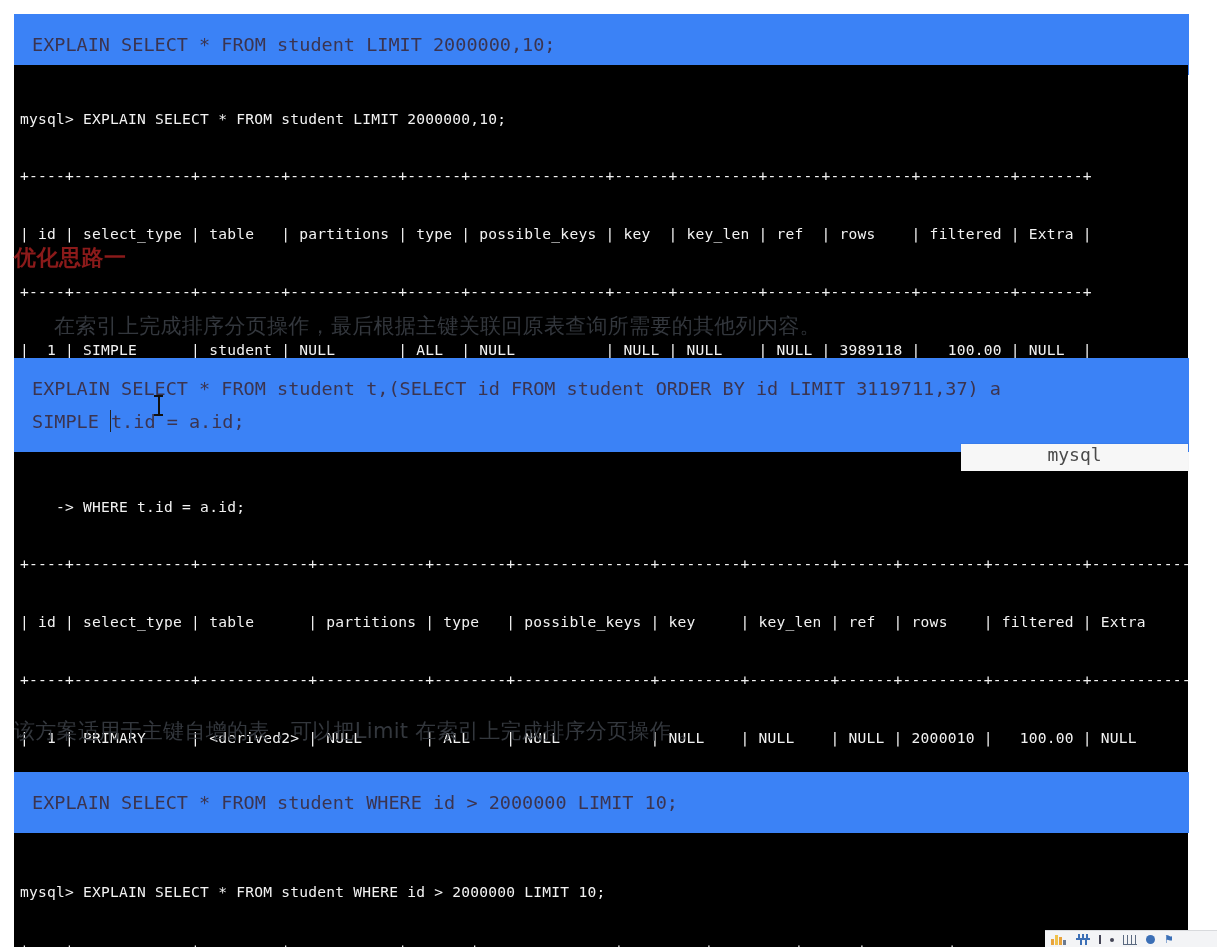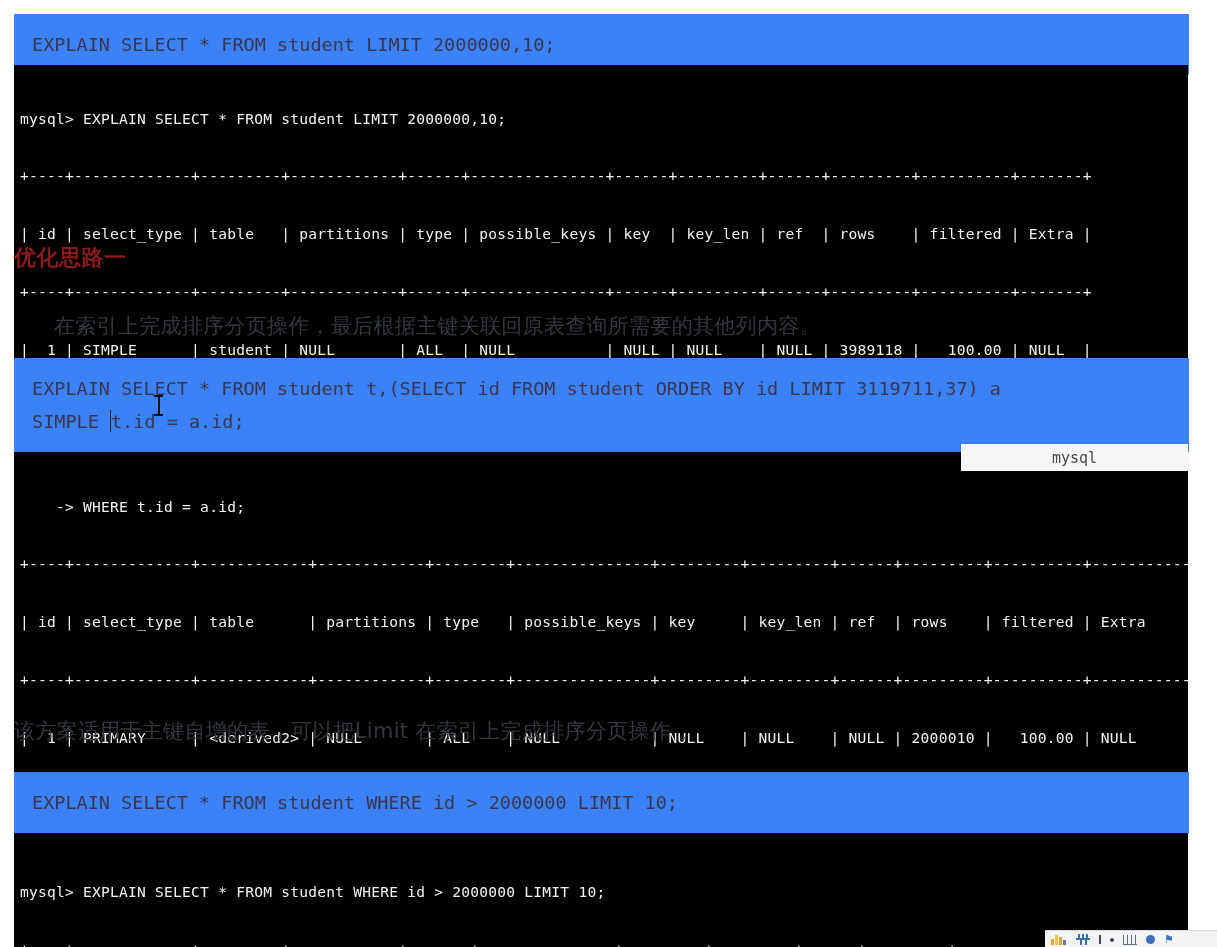--- a/index.html
+++ b/index.html
@@ -111,23 +111,22 @@
   
   .mysql-tip {
     position: absolute;
     left: 961px;
     top: 444px;
     width: 227px;
     height: 27px;
     background: #f7f7f7;
     color: #4a4a4a;
     font-family: "DejaVu Sans Mono", "Liberation Mono", monospace;
-    font-size: 15px;
+    font-size: 18px;
     display: flex;
-    align-items: center;
     justify-content: center;
     box-shadow: 0 0 0 1px rgba(0,0,0,0.04);
     z-index: 20;
   }
 
   
   .tray {
     position: absolute;
     left: 1045px;
     top: 930px;

